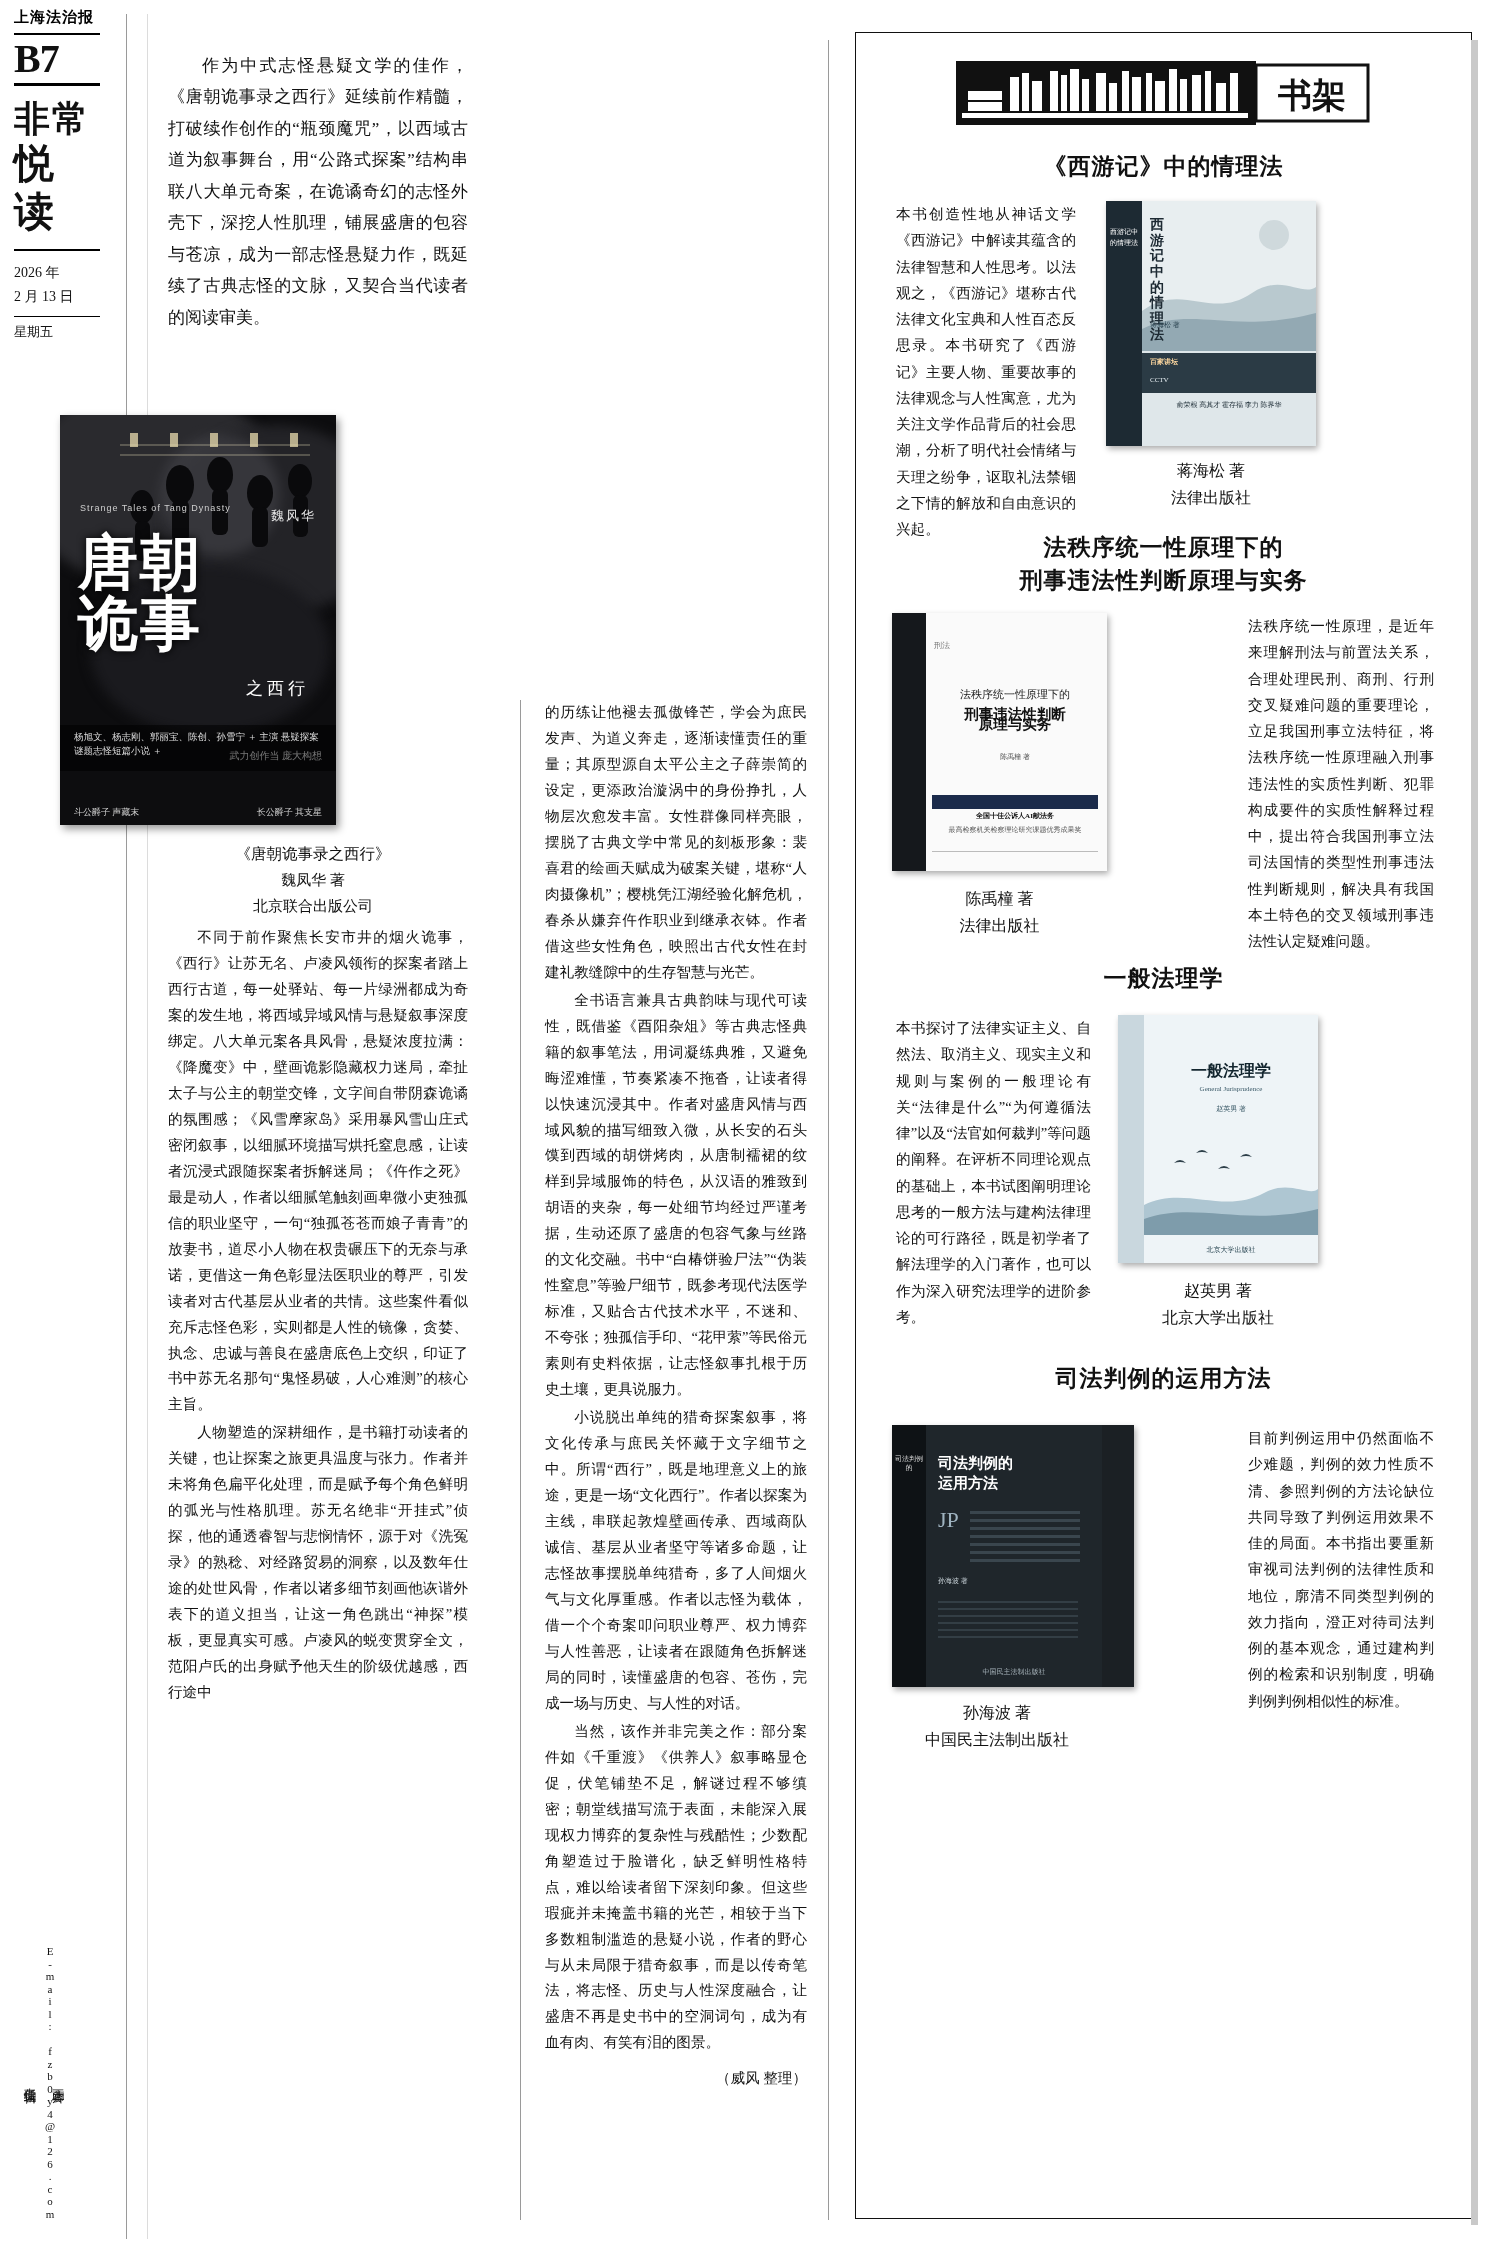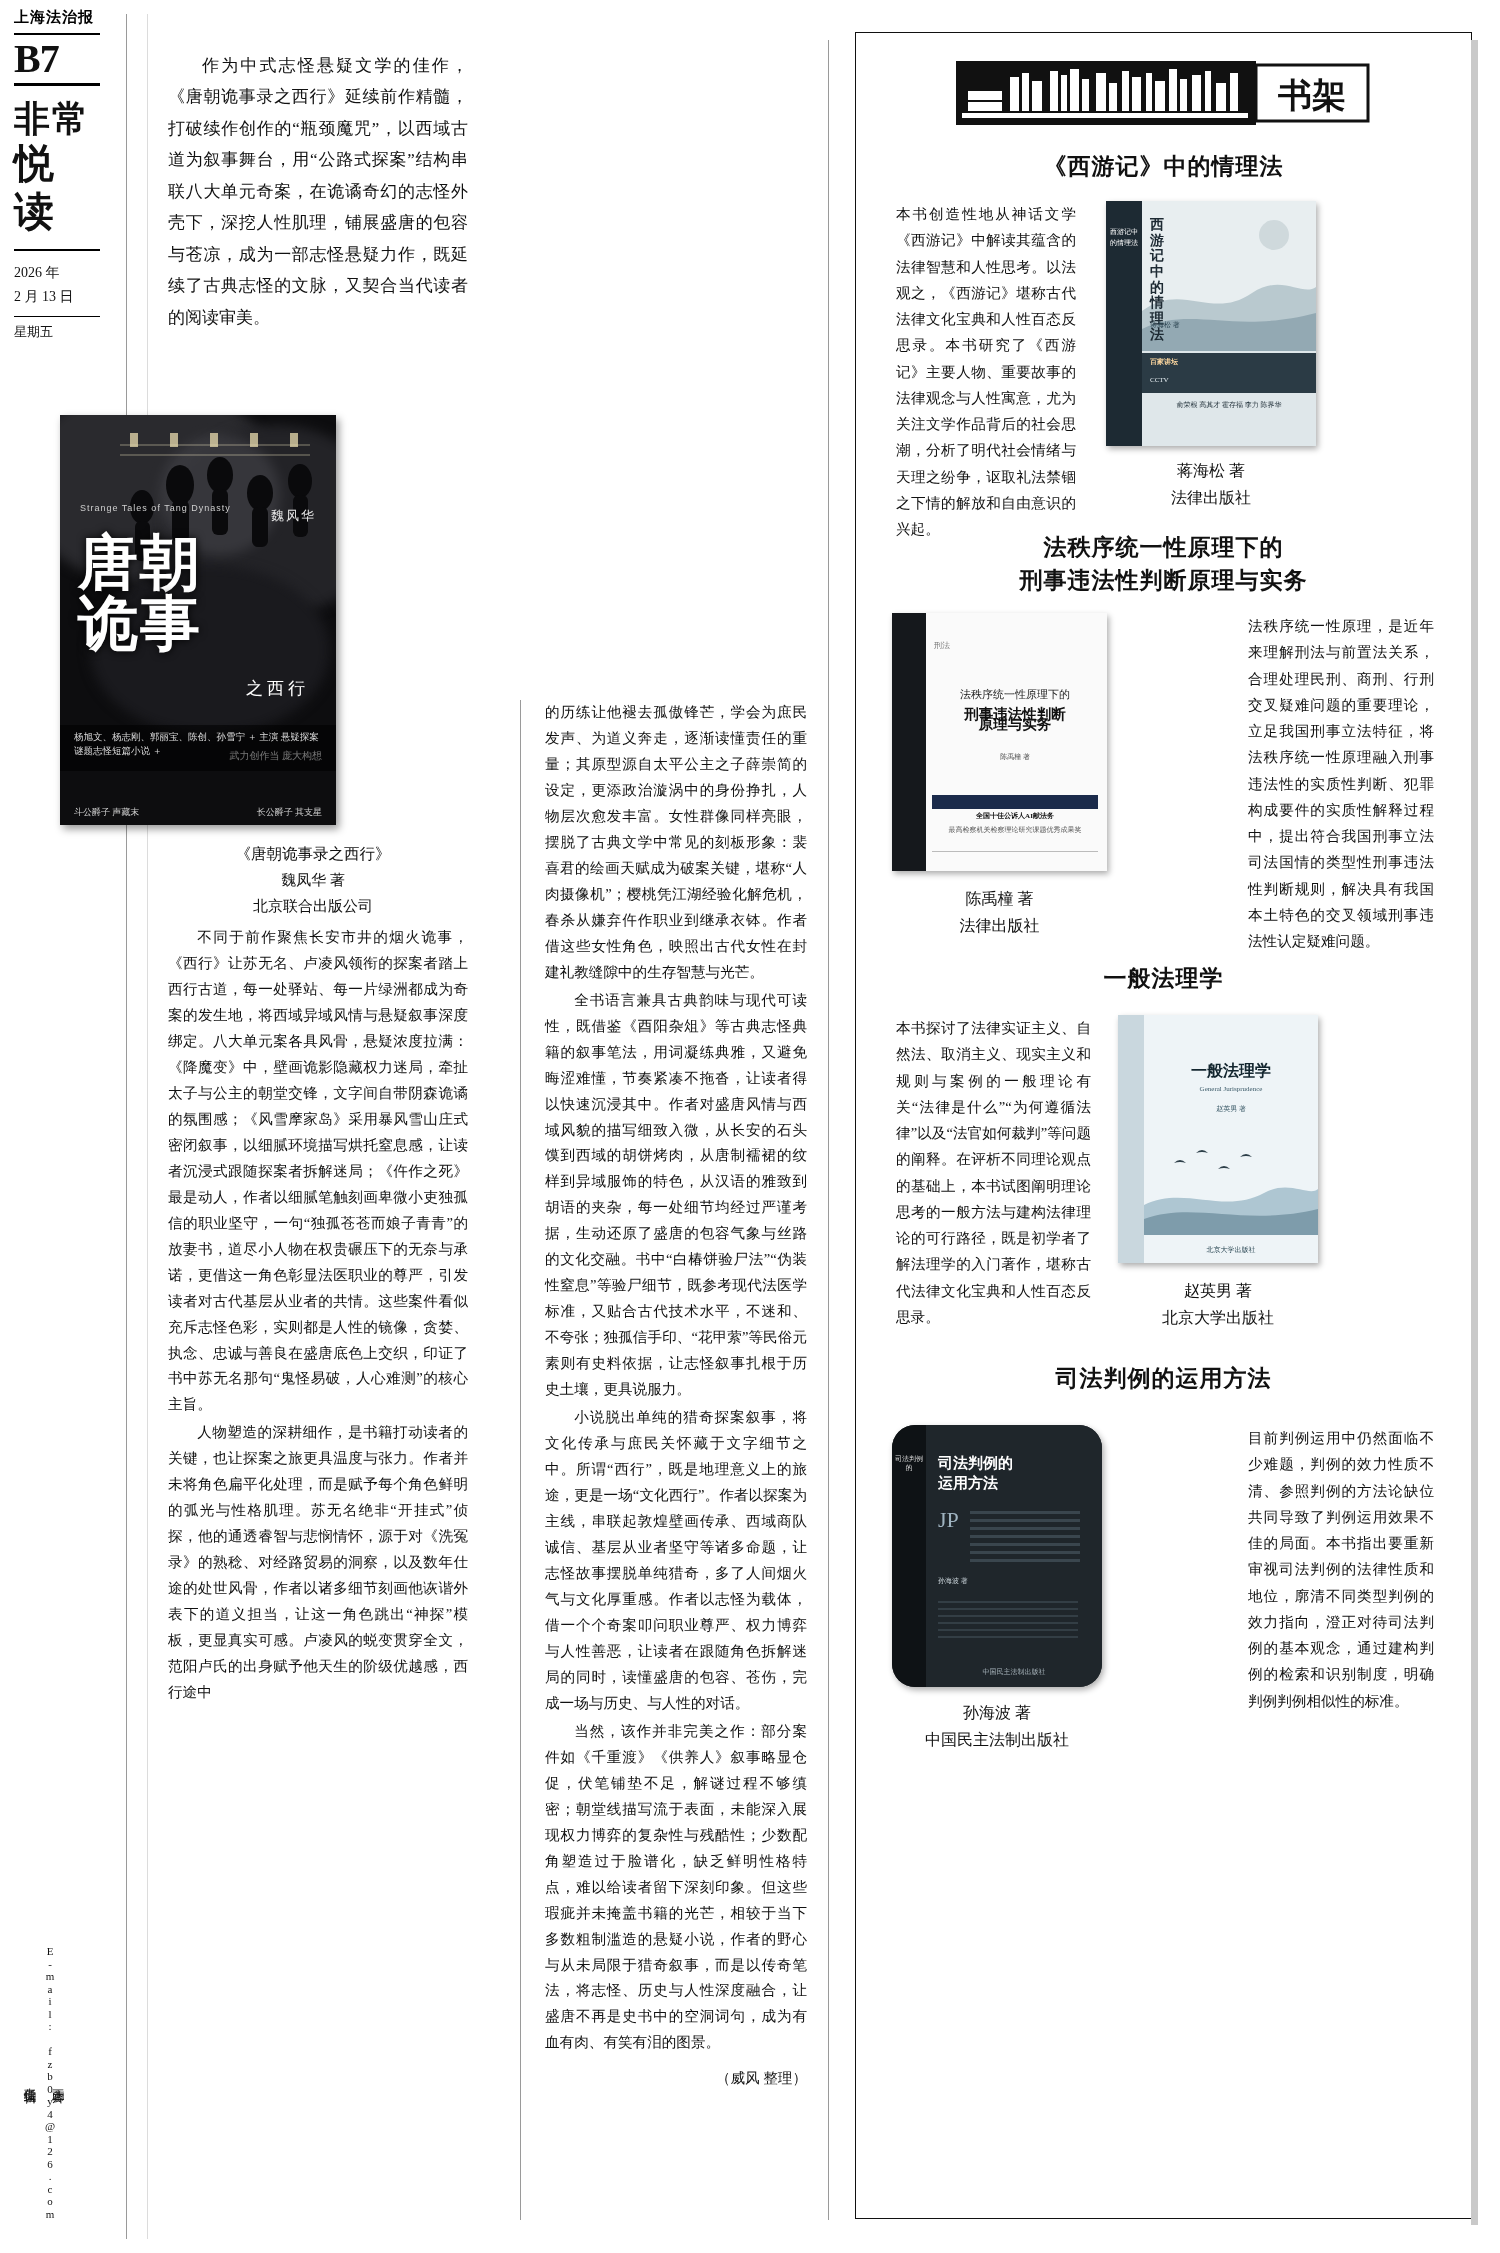--- a/index.html
+++ b/index.html
@@ -255,21 +255,21 @@
     </div>
 
     <div class="bk-body" style="position:absolute;left:392px;top:580px;width:186px;">法秩序统一性原理，是近年来理解刑法与前置法关系，合理处理民刑、商刑、行刑交叉疑难问题的重要理论，立足我国刑事立法特征，将法秩序统一性原理融入刑事违法性的实质性判断、犯罪构成要件的实质性解释过程中，提出符合我国刑事立法司法国情的类型性刑事违法性判断规则，解决具有我国本土特色的交叉领域刑事违法性认定疑难问题。</div>
 
     <div class="bk-by" style="position:absolute;left:36px;top:852px;width:215px;">
       <div>陈禹橦 著</div>
       <div>法律出版社</div>
     </div>
 
     <div class="bk-title" style="position:absolute;left:40px;top:930px;width:535px;">一般法理学</div>
-    <div class="bk-body" style="position:absolute;left:40px;top:982px;width:195px;">本书探讨了法律实证主义、自然法、取消主义、现实主义和规则与案例的一般理论有关“法律是什么”“为何遵循法律”以及“法官如何裁判”等问题的阐释。在评析不同理论观点的基础上，本书试图阐明理论思考的一般方法与建构法律理论的可行路径，既是初学者了解法理学的入门著作，堪称古代法律文化宝典和人性百态反思录。</div>
+    <div class="bk-body" style="position:absolute;left:40px;top:982px;width:195px;">本书探讨了法律实证主义、自然法、取消主义、现实主义和规则与案例的一般理论有关“法律是什么”“为何遵循法律”以及“法官如何裁判”等问题的阐释。在评析不同理论观点的基础上，本书试图阐明理论思考的一般方法与建构法律理论的可行路径，既是初学者了解法理学的入门著作，也可以作为深入研究法理学的进阶参考。</div>
 
     <div class="sc" style="left:262px;top:982px;width:200px;height:248px;background:#e8eff3;">
       <div style="position:absolute;left:0;top:0;width:26px;height:248px;background:#c9d7de;"></div>
       <div style="position:absolute;left:26px;top:0;width:174px;height:248px;background:#eef4f7;"></div>
       <div style="position:absolute;left:36px;top:46px;width:154px;text-align:center;font-size:16px;font-weight:bold;color:#13262f;">一般法理学</div>
       <div class="tiny" style="position:absolute;left:36px;top:70px;width:154px;text-align:center;color:#3b5a68;font-family:'Liberation Serif',serif;">General Jurisprudence</div>
       <div class="tiny" style="position:absolute;left:36px;top:90px;width:154px;text-align:center;color:#3b5a68;">赵英男 著</div>
       <svg style="position:absolute;left:26px;top:120px;" width="174" height="100">
         <path d="M0 70 C40 50, 80 80, 120 58 C145 44, 165 62, 174 54 L174 100 L0 100Z" fill="#aec6d2"></path>
         <path d="M0 84 C50 66, 100 92, 174 74 L174 100 L0 100Z" fill="#7e9cab"></path>
@@ -283,21 +283,21 @@
       <div class="tiny" style="position:absolute;left:26px;bottom:8px;width:174px;text-align:center;color:#274451;">北京大学出版社</div>
     </div>
 
     <div class="bk-by" style="position:absolute;left:262px;top:1244px;width:200px;">
       <div>赵英男 著</div>
       <div>北京大学出版社</div>
     </div>
 
     <div class="bk-title" style="position:absolute;left:40px;top:1330px;width:535px;">司法判例的运用方法</div>
 
-    <div class="sc" style="left:36px;top:1392px;width:210px;height:262px;background:#1b2024;border-radius:23px;">
+    <div class="sc" style="left:36px;top:1392px;width:242px;height:262px;background:#1b2024;">
       <div style="position:absolute;left:0;top:0;width:34px;height:262px;background:#0e1215;"></div>
       <div class="tiny" style="position:absolute;left:3px;top:30px;width:28px;color:#ddd;text-align:center;">司法判例的</div>
       <div style="position:absolute;left:34px;top:0;width:176px;height:262px;background:#1f262b;"></div>
       <div style="position:absolute;left:46px;top:28px;width:152px;font-size:15px;font-weight:bold;color:#fff;line-height:1.35;">
         <div>司法判例的</div>
         <div>运用方法</div>
       </div>
       <div style="position:absolute;left:46px;top:82px;font-size:22px;color:#9fb3c0;font-family:'Liberation Serif',serif;">JP</div>
       <div style="position:absolute;left:78px;top:86px;width:110px;height:52px;background:repeating-linear-gradient(180deg,#3a464e 0 3px,transparent 3px 8px);"></div>
       <div class="tiny" style="position:absolute;left:46px;top:152px;color:#c8d2d8;">孙海波 著</div>

